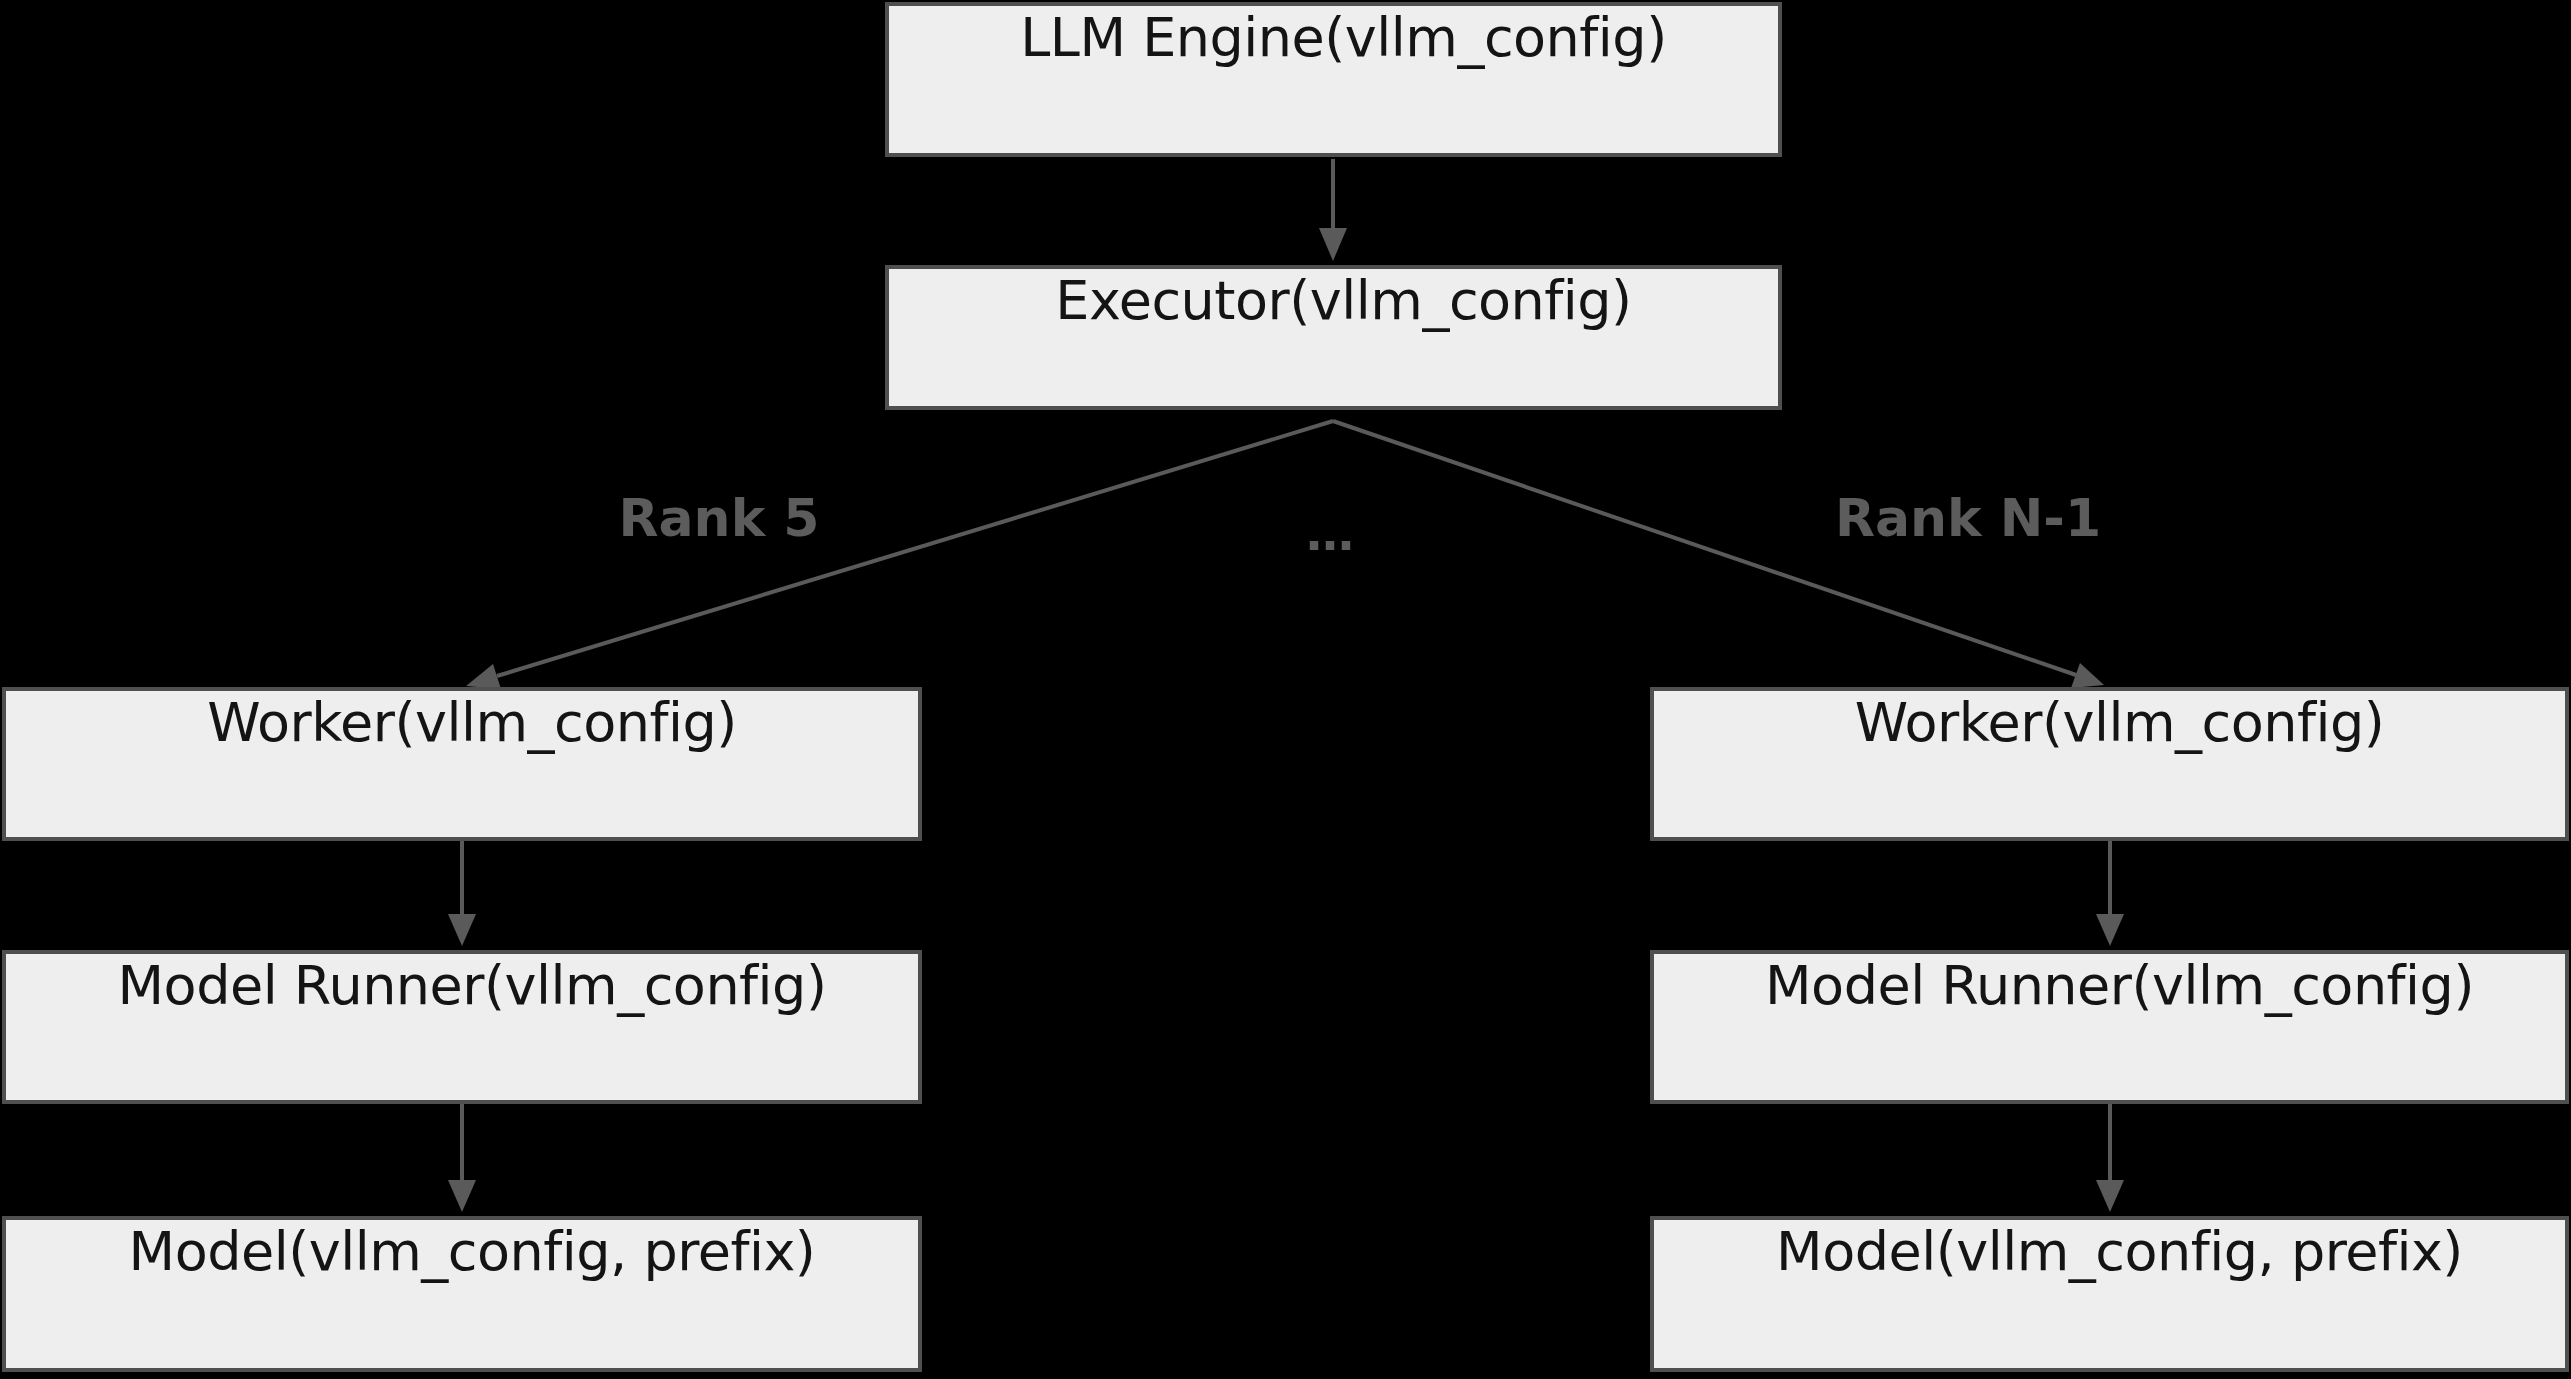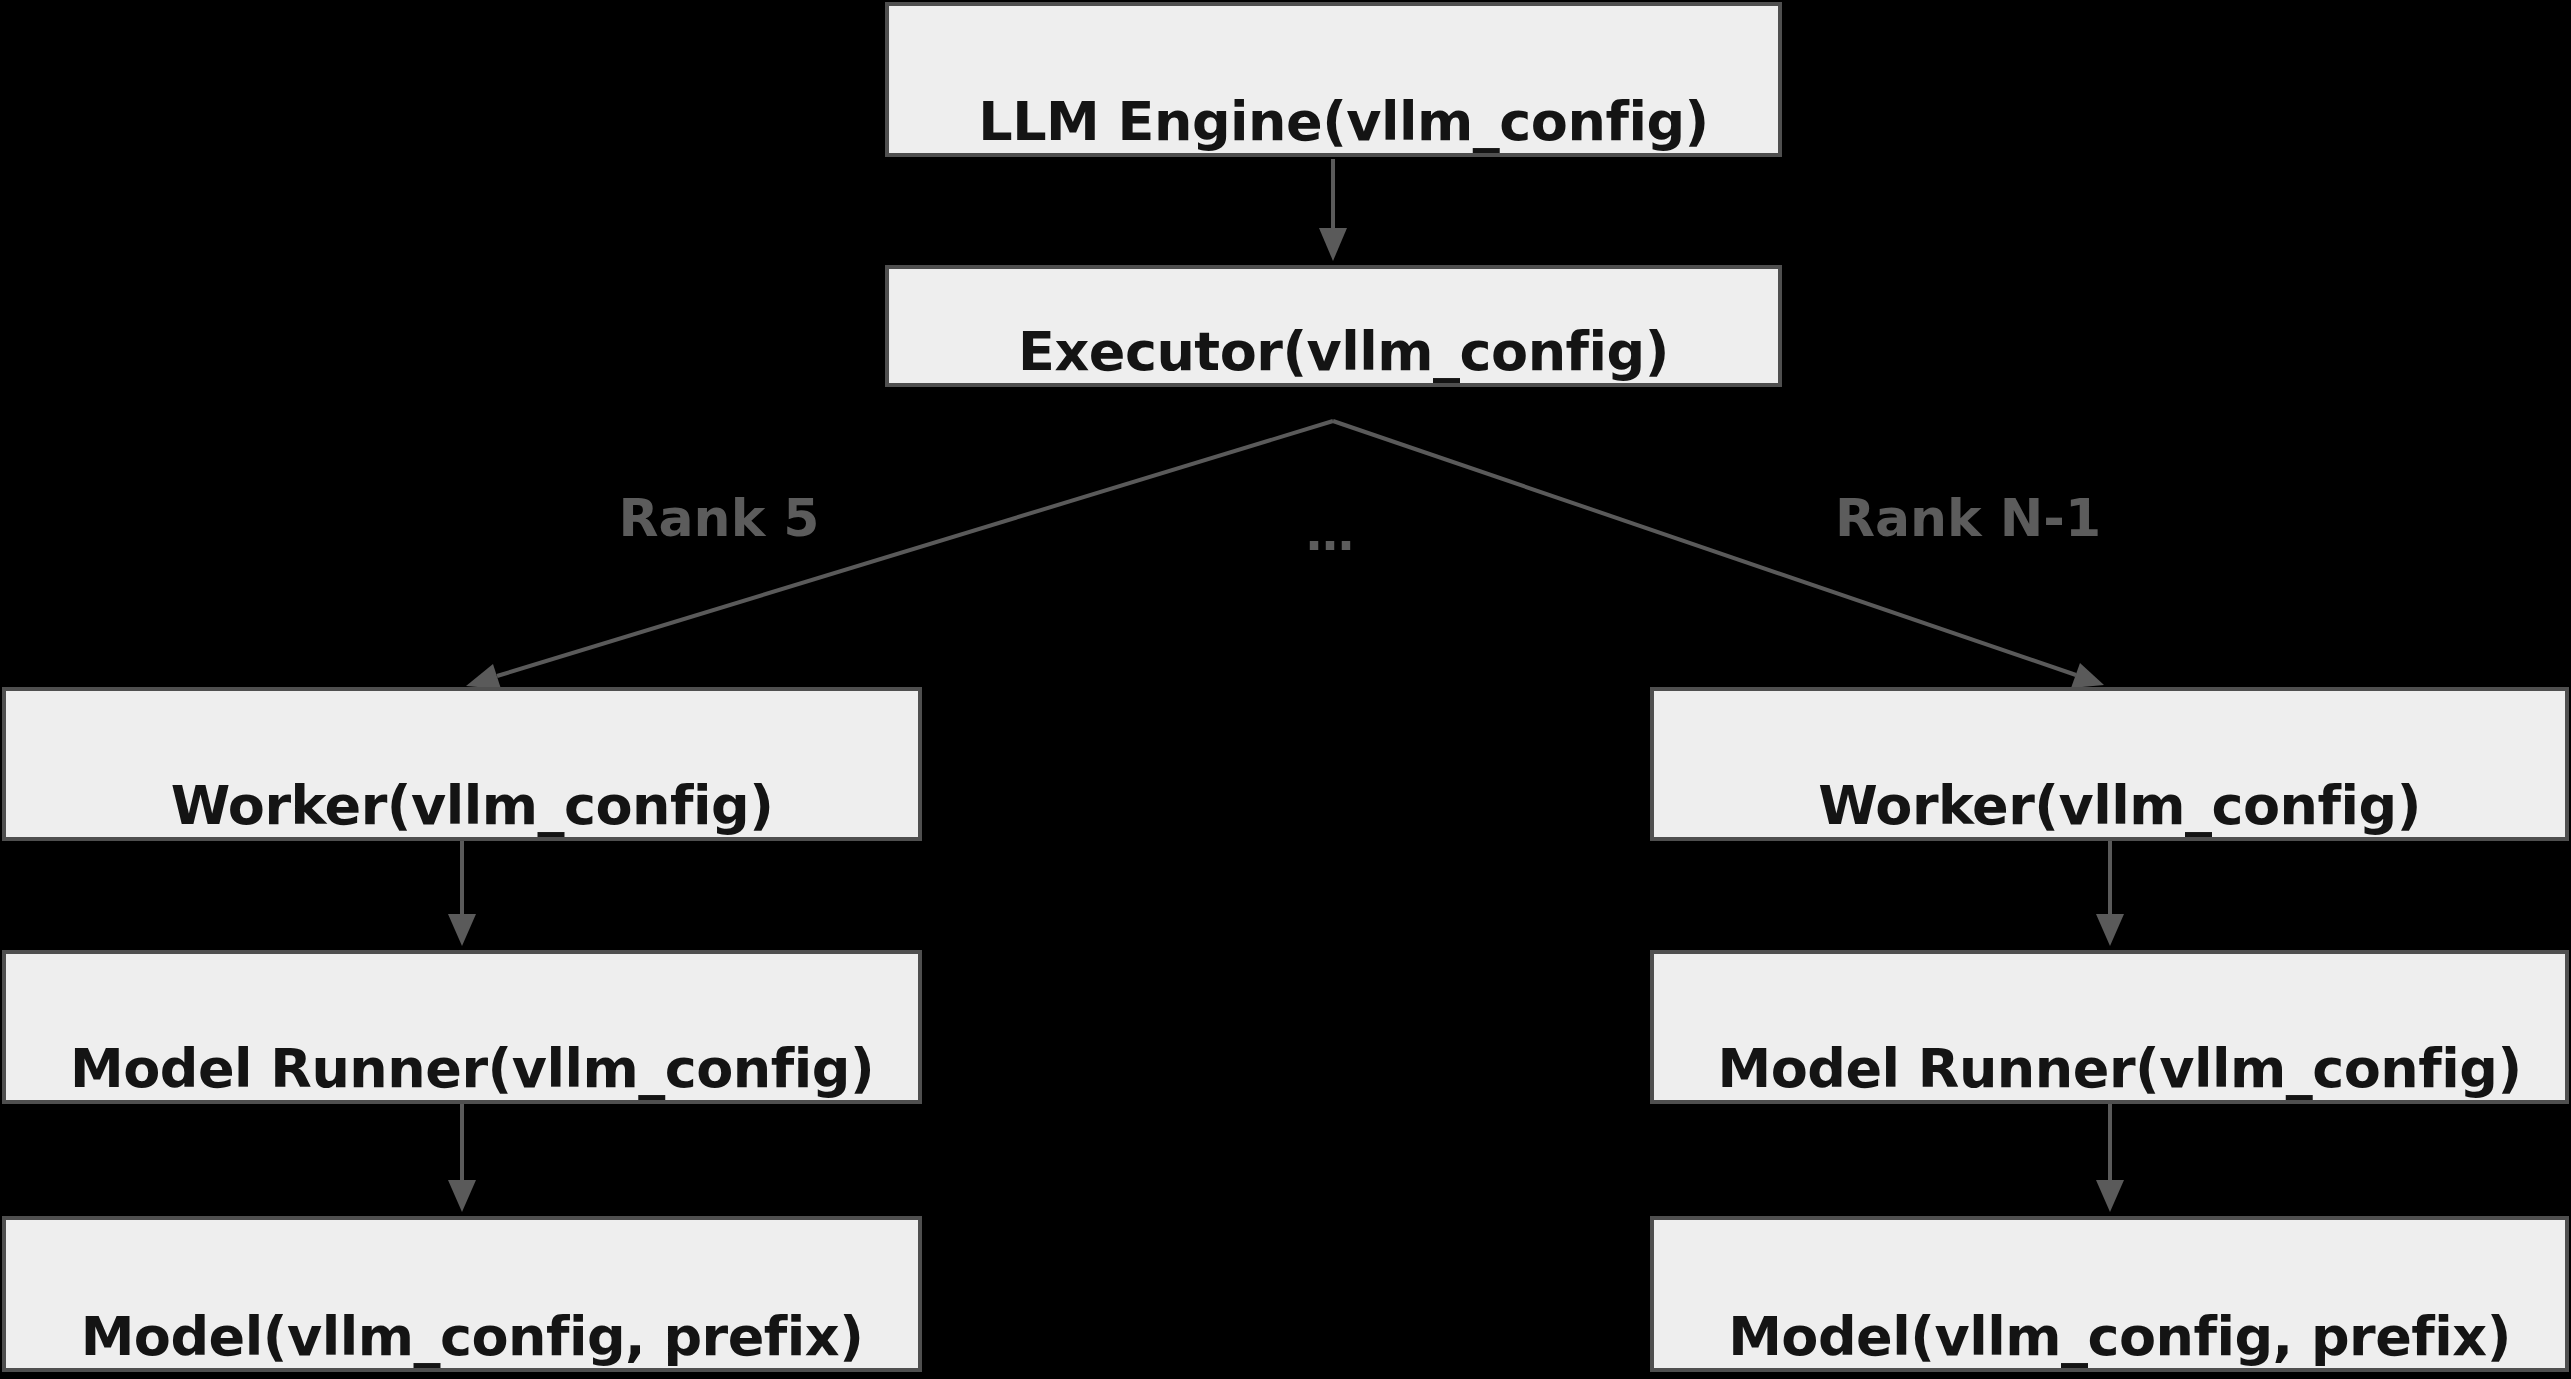--- a/index.html
+++ b/index.html
@@ -32,25 +32,25 @@
   .edge-layer polygon{
     fill:var(--edge);
     stroke:none;
   }
   .node{
     position:absolute;
     box-sizing:border-box;
     background:var(--node-fill);
     border:4px solid var(--node-border);
     display:flex;
-    align-items:flex-end;
+    align-items:flex-start;
     justify-content:center;
     color:var(--node-text);
     font-size:54px;
-    font-weight:700;
+    font-weight:400;
     letter-spacing:-0.5px;
     white-space:nowrap;
     padding-left:20px;
   }
   .edge-label{
     position:absolute;
     transform:translate(-50%,-50%);
     color:var(--edge-label);
     font-size:52px;
     font-weight:600;
@@ -95,21 +95,21 @@
     <g>
       <line x1="2110" y1="1104" x2="2110" y2="1180"></line>
       <polygon points="2096,1180 2124,1180 2110,1212"></polygon>
     </g>
   </svg>
 
   <div class="node" style="left:885px; top:2px; width:897px; height:155px;">
     <span>LLM Engine(vllm_config)</span>
   </div>
 
-  <div class="node" style="left:885px; top:265px; width:897px; height:122px;">
+  <div class="node" style="left:885px; top:265px; width:897px; height:145px;">
     <span>Executor(vllm_config)</span>
   </div>
 
   <div class="edge-label" style="left:719px; top:518px;">Rank 5</div>
 
   <div class="edge-label dots" style="left:1331px; top:533px;">…</div>
 
   <div class="edge-label" style="left:1968px; top:518px;">Rank N-1</div>
 
   <div class="node" style="left:2px; top:687px; width:920px; height:154px;">

